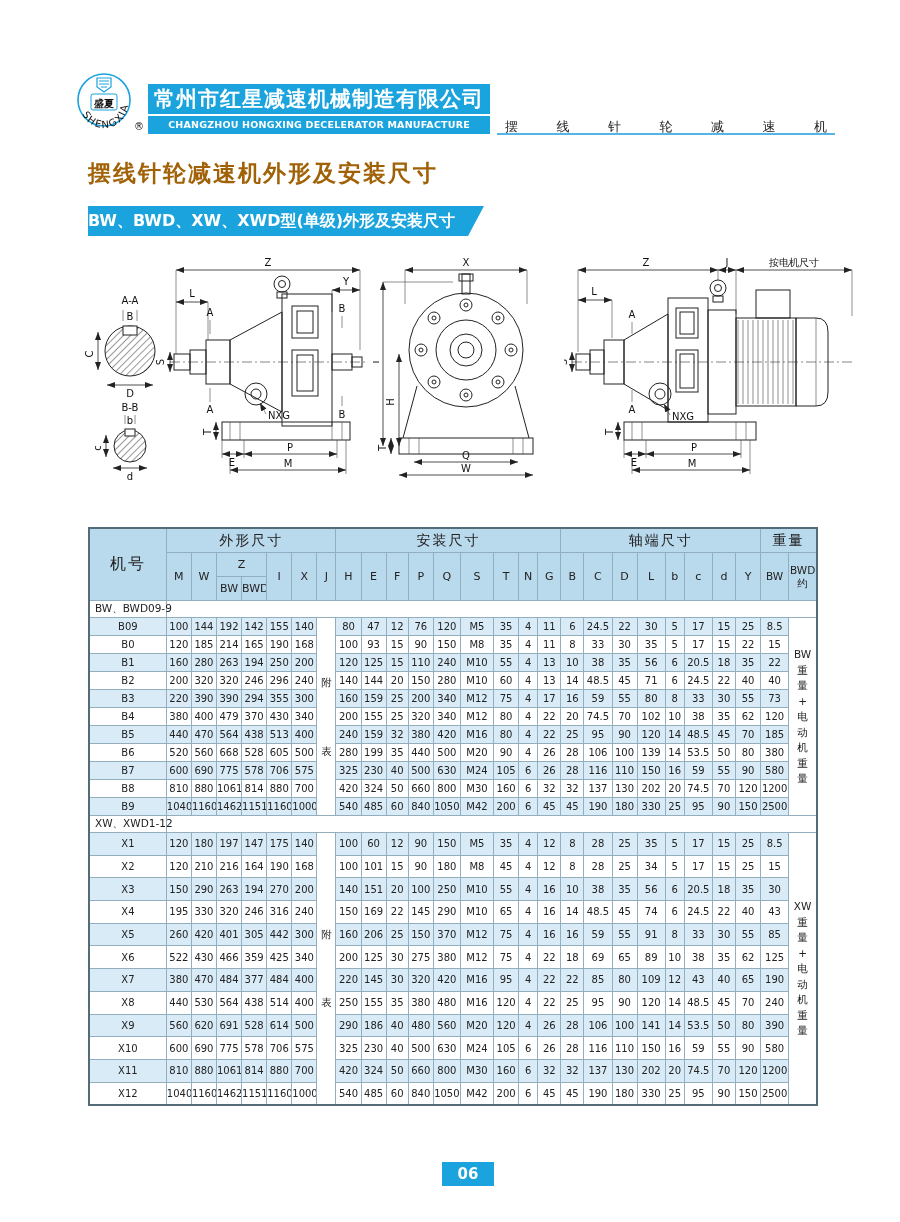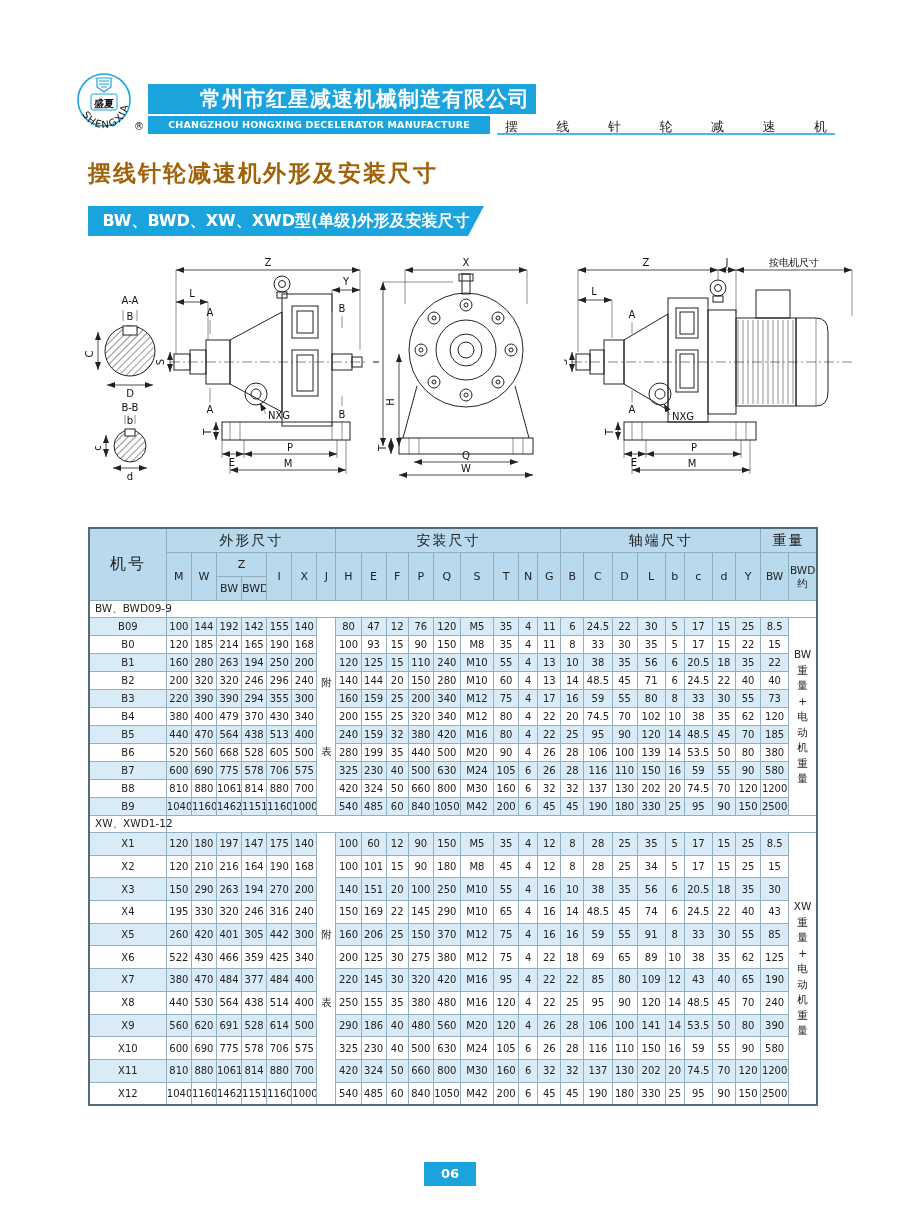--- a/index.html
+++ b/index.html
@@ -3,33 +3,33 @@
 <meta charset="utf-8">
 <style>
   html,body{margin:0;padding:0;background:#fff;}
   .page{position:relative;width:900px;height:1222px;background:#fff;overflow:hidden;
         font-family:"DejaVu Sans","Liberation Sans",sans-serif;color:#222;}
 
   
   .logo{position:absolute;left:66px;top:64px;width:84px;height:82px;}
   .brand{position:absolute;left:148px;top:84px;}
   .brand-cn{width:342px;height:30px;background:#1aa3dc;color:#fff;font-size:21px;font-weight:bold;
-            line-height:30px;text-align:center;letter-spacing:1px;padding-left:46px;}
+            line-height:30px;text-align:center;letter-spacing:1px;}
   .brand-en{margin-top:2px;width:342px;height:18px;background:#1aa3dc;color:#fff;font-size:9.5px;
             font-weight:bold;line-height:18px;text-align:center;letter-spacing:.2px;}
   .header-right{position:absolute;left:497px;top:104px;width:322px;height:29px;display:flex;
             justify-content:space-between;align-items:flex-end;font-size:13px;color:#222;
             border-bottom:2px solid #55b4e2;padding:0 8px;}
   .header-right span{line-height:1;}
 
   
   .page-title{position:absolute;left:88px;top:158px;font-size:23px;font-weight:bold;color:#a16207;
             letter-spacing:2px;}
   .banner{position:absolute;left:88px;top:206px;width:396px;height:30px;background:#1aa3dc;color:#fff;
-            font-weight:bold;font-size:16px;line-height:30px;text-align:center;
+            font-weight:bold;font-size:16px;line-height:30px;
             clip-path:polygon(0 0,100% 0,calc(100% - 16px) 100%,0 100%);}
 
   
   .drawings{position:absolute;left:84px;top:254px;width:772px;height:240px;display:flex;
             justify-content:space-between;align-items:flex-start;}
   svg text{font-family:"DejaVu Sans",sans-serif;font-size:10px;fill:#111;}
   .ln{stroke:#222;stroke-width:1;fill:none;}
   .thin{stroke:#444;stroke-width:.6;fill:none;}
   .dim{stroke:#222;stroke-width:.8;fill:none;}
   .cl{stroke:#333;stroke-width:.6;fill:none;stroke-dasharray:10 3 2 3;}
@@ -49,22 +49,22 @@
   tbody tr.alt td{background:#d9ebf7;}
   tbody tr.sec{height:17px;}
   tbody tr.sec td{background:#fff;font-size:10.5px;}
   td.sec-m{text-align:left !important;padding-left:5px !important;overflow:visible !important;}
   td.vnote{background:#fff !important;vertical-align:middle;}
   .vwrap{display:flex;flex-direction:column;align-items:center;justify-content:center;
          gap:5px;font-size:10.5px;line-height:1;}
   .jwrap{gap:58px;}
 
   
-  .page-num{position:absolute;left:424px;top:1162px;width:52px;height:24px;background:#1aa3dc;
-            color:#fff;font-size:13px;font-weight:bold;text-align:center;line-height:24px;}
+  .page-num{position:absolute;left:442px;top:1162px;width:52px;height:24px;background:#1aa3dc;
+            color:#fff;font-size:15px;font-weight:bold;text-align:center;line-height:24px;}
 </style>
 </head>
 <body>
 
 <div class="page">
 
   <svg class="logo" viewBox="0 0 84 82">
     <defs>
       <path id="lgarc" d="M14,40 A24,24 0 0 0 62,40"></path>
     </defs>

